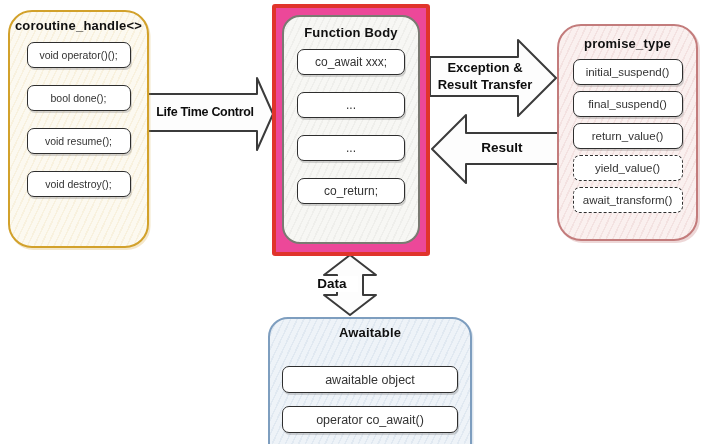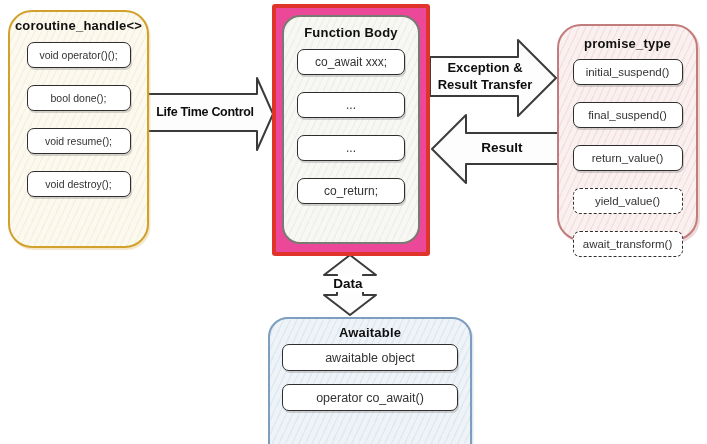--- a/index.html
+++ b/index.html
@@ -56,50 +56,50 @@
 
   .pink {
     left:557px; top:12px; width:141px; height:217px;
     border:2px solid #c37c7c; border-radius:24px;
     background-color:#faf0ef;
     background-image:repeating-linear-gradient(115deg, rgba(195,124,124,.12) 0 1.5px, transparent 1.5px 6px);
     padding-top:10px;
     box-shadow:2px 2px 0 rgba(195,124,124,.3);
     margin-top:12px;
   }
-  .pink .stack { margin-top:8px; gap:17px; }
+  .pink .stack { margin-top:8px; gap:6px; }
   .pink .item { width:110px; height:26px; font-size:11.5px; }
 
   .blue {
     left:268px; top:317px; width:204px; height:147px;
     border:2px solid #7e9ebf; border-radius:20px;
     background-color:#eef3f8;
     background-image:repeating-linear-gradient(115deg, rgba(126,158,191,.12) 0 1.5px, transparent 1.5px 6px);
     padding-top:6px;
     box-shadow:1.5px 2px 0 rgba(126,158,191,.25);
   }
-  .blue .stack { margin-top:4px; gap:13px; }
+  .blue .stack { margin-top:26px; gap:13px; }
   .blue .item { width:176px; height:27px; font-size:12.5px; }
 
   
   .arrow { position:absolute; z-index:1; }
   .arrow polygon { fill:#fdfdfd; stroke:#3b3b3b; stroke-width:2; stroke-linejoin:round; }
   .a-life { left:147px; top:76px; }
   .a-exc  { left:430px; top:38px; }
   .a-cfg  { left:430px; top:112px; }
   .a-data { left:318px; top:253px; }
 
   .arrow-label {
     position:absolute; z-index:3; font-weight:bold; font-size:12.5px;
     color:#0d0d0d; text-align:center; line-height:16px; white-space:nowrap;
   }
   .l-life { left:149px; top:104px; width:112px; letter-spacing:-0.3px; }
   .l-exc  { left:426px; top:59px;  width:118px; line-height:17px; font-size:13px; }
   .l-cfg  { left:462px; top:140px; width:80px;  font-size:13.5px; }
-  .l-data { left:322px; top:276px; width:48px;  font-size:13.5px; background:#ffffff; padding:0 2px;text-align:center; }
+  .l-data { left:306px; top:276px; width:48px;  font-size:13.5px; background:#ffffff; padding:0 2px;text-align:center; }
 </style>
 </head>
 <body>
 
 <div class="canvas">
 
   <section class="panel gold">
     <h2 class="title">coroutine_handle&lt;&gt;</h2>
     <div class="stack">
       <div class="item">void operator()();</div>

